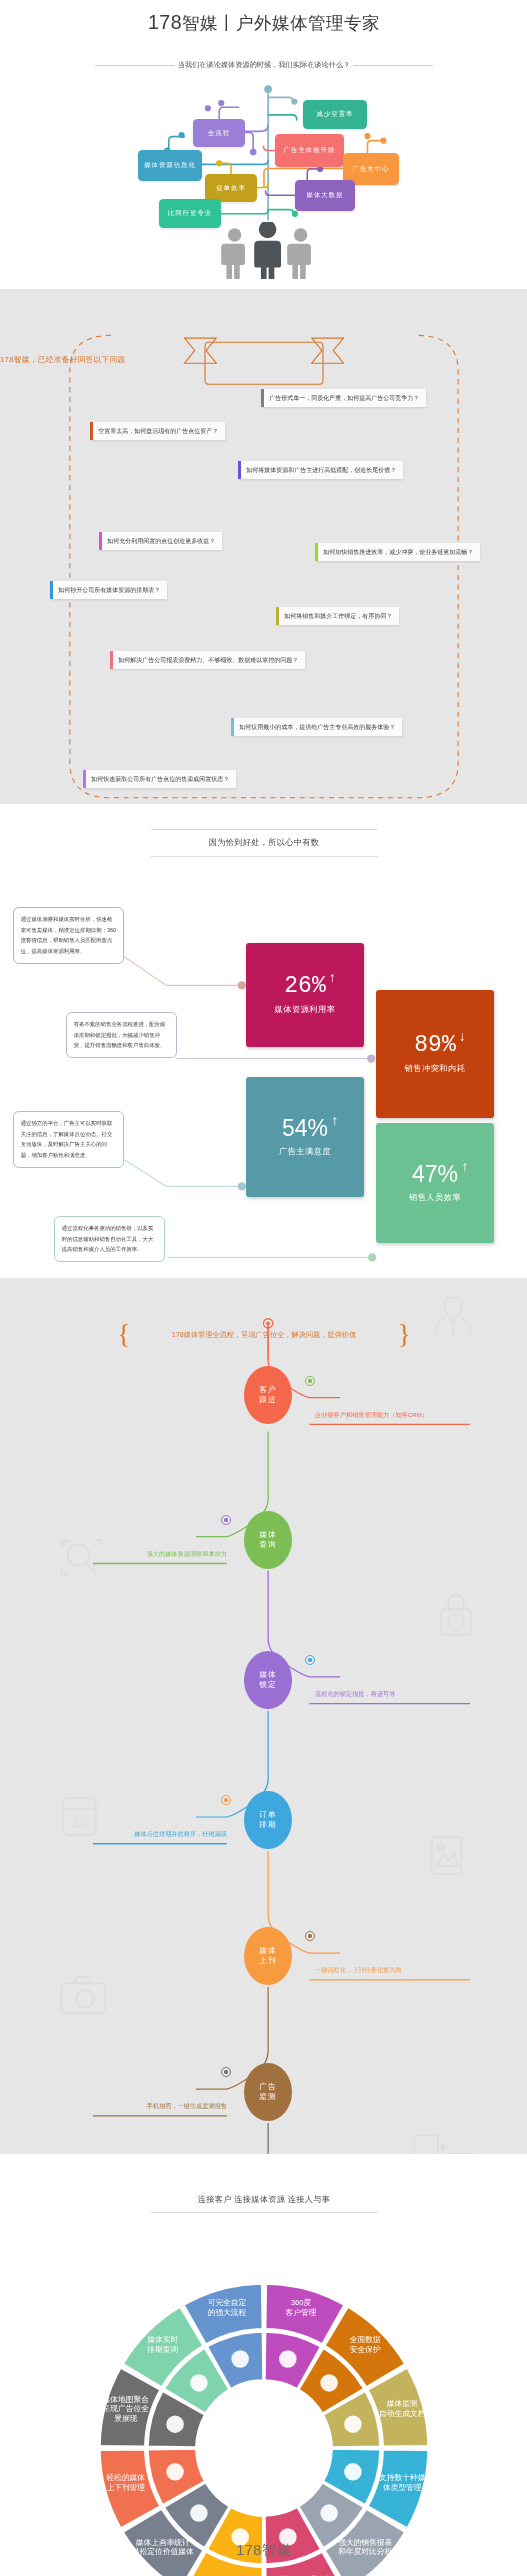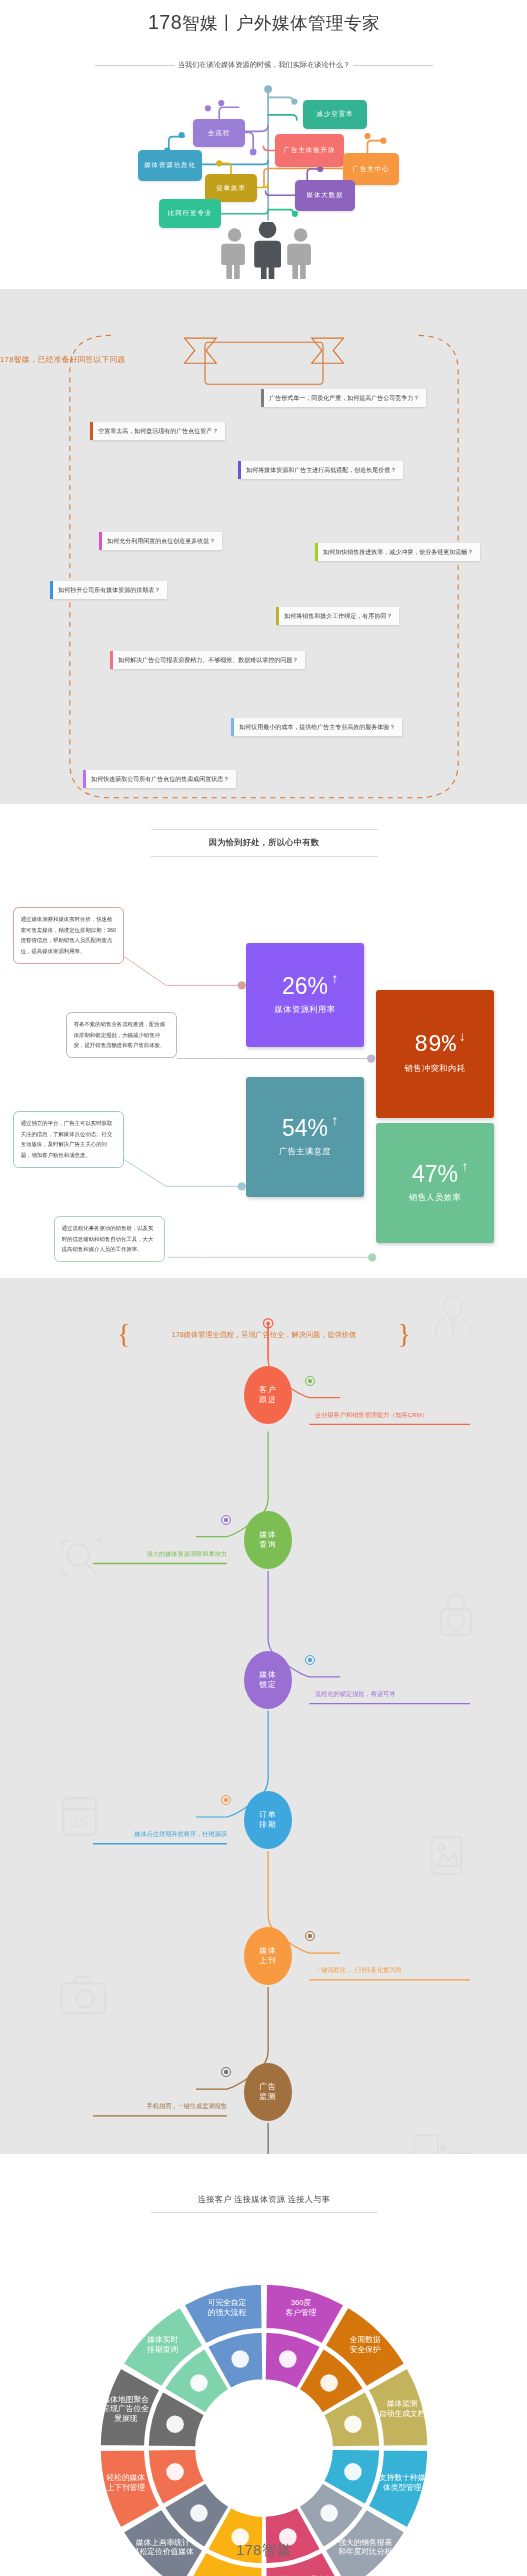--- a/index.html
+++ b/index.html
@@ -213,39 +213,39 @@
       <div class="qbox" style="left: 50px; top: 292px; --qc: #3793e0;">如何秒开公司所有媒体资源的排期表？</div>
       <div class="qbox" style="left: 276px; top: 318px; --qc: #bdb02f;">如何将销售和媒介工作绑定，有序协同？</div>
       <div class="qbox" style="left: 110px; top: 362px; --qc: #f1707f;">如何解决广告公司报表浪费精力、不够细致、数据难以掌控的问题？</div>
       <div class="qbox" style="left: 231px; top: 429px; --qc: #7cb6e8;">如何仅用最小的成本，提供给广告主专业高效的服务体验？</div>
       <div class="qbox" style="left: 83px; top: 481px; --qc: #bb71ef;">如何快速获取公司所有广告点位的售卖或闲置状态？</div>
       <div class="qbox" style="left: 129px; top: 527px; --qc: #6fba5c;">如何仅用一次信息化成本投入，就使企业拥有OA+CRM+媒体管理系统于一身的综合业务平台？</div>
     </div>
 </div>
 
 <div class="sec bg-white" id="sec-stats">
-  <div class="sec-head" style="top:25px;font-weight:bold;">
+  <div class="sec-head" style="top:25px;">
     <div class="rule"></div>
     <div class="txt">因为恰到好处，所以心中有数</div>
     <div class="rule"></div>
   </div>
   <svg width="528" height="474" style="position:absolute;left:0;top:0;" viewBox="0 0 1024 920">
     <g fill="none" stroke-width="1.6">
       <path d="M240 296 L322 352 L462 352" stroke="#d8a296"></path>
       <path d="M343 494 L430 494 L723 494" stroke="#bfb3cf"></path>
       <path d="M240 690 L322 742 L462 742" stroke="#9fc7cf"></path>
       <path d="M325 880 L400 880 L723 880" stroke="#a9d5b6"></path>
     </g>
     <circle cx="469" cy="352" r="8" fill="#d8a296"></circle>
     <circle cx="720" cy="494" r="8" fill="#bfb3cf"></circle>
     <circle cx="469" cy="742" r="8" fill="#9fc7cf"></circle>
     <circle cx="722" cy="880" r="8" fill="#a9d5b6"></circle>
   </svg>
   <div id="stat-cards">
-      <div class="stat-card" style="left: 246px; top: 139px; width: 118px; height: 104px; background: #8b5cf6;">
+      <div class="stat-card" style="left: 246px; top: 139px; width: 118px; height: 104px; background: #be185d; font-family: Liberation Mono, monospace;">
         <div class="stat-num"><span>26%</span><span class="stat-arrow">↑</span></div>
   <div class="stat-label">媒体资源利用率</div>
       </div>
       <div class="stat-card" style="left: 376px; top: 186px; width: 118px; height: 128px; background: #c2410c; font-family: Liberation Mono, monospace;">
         <div class="stat-num"><span>89%</span><span class="stat-arrow">↓</span></div>
   <div class="stat-label">销售冲突和内耗</div>
       </div>
       <div class="stat-card" style="left: 246px; top: 273px; width: 118px; height: 120px; background: rgb(86, 154, 168);">
         <div class="stat-num"><span>54%</span><span class="stat-arrow">↑</span></div>
   <div class="stat-label">广告主满意度</div>

